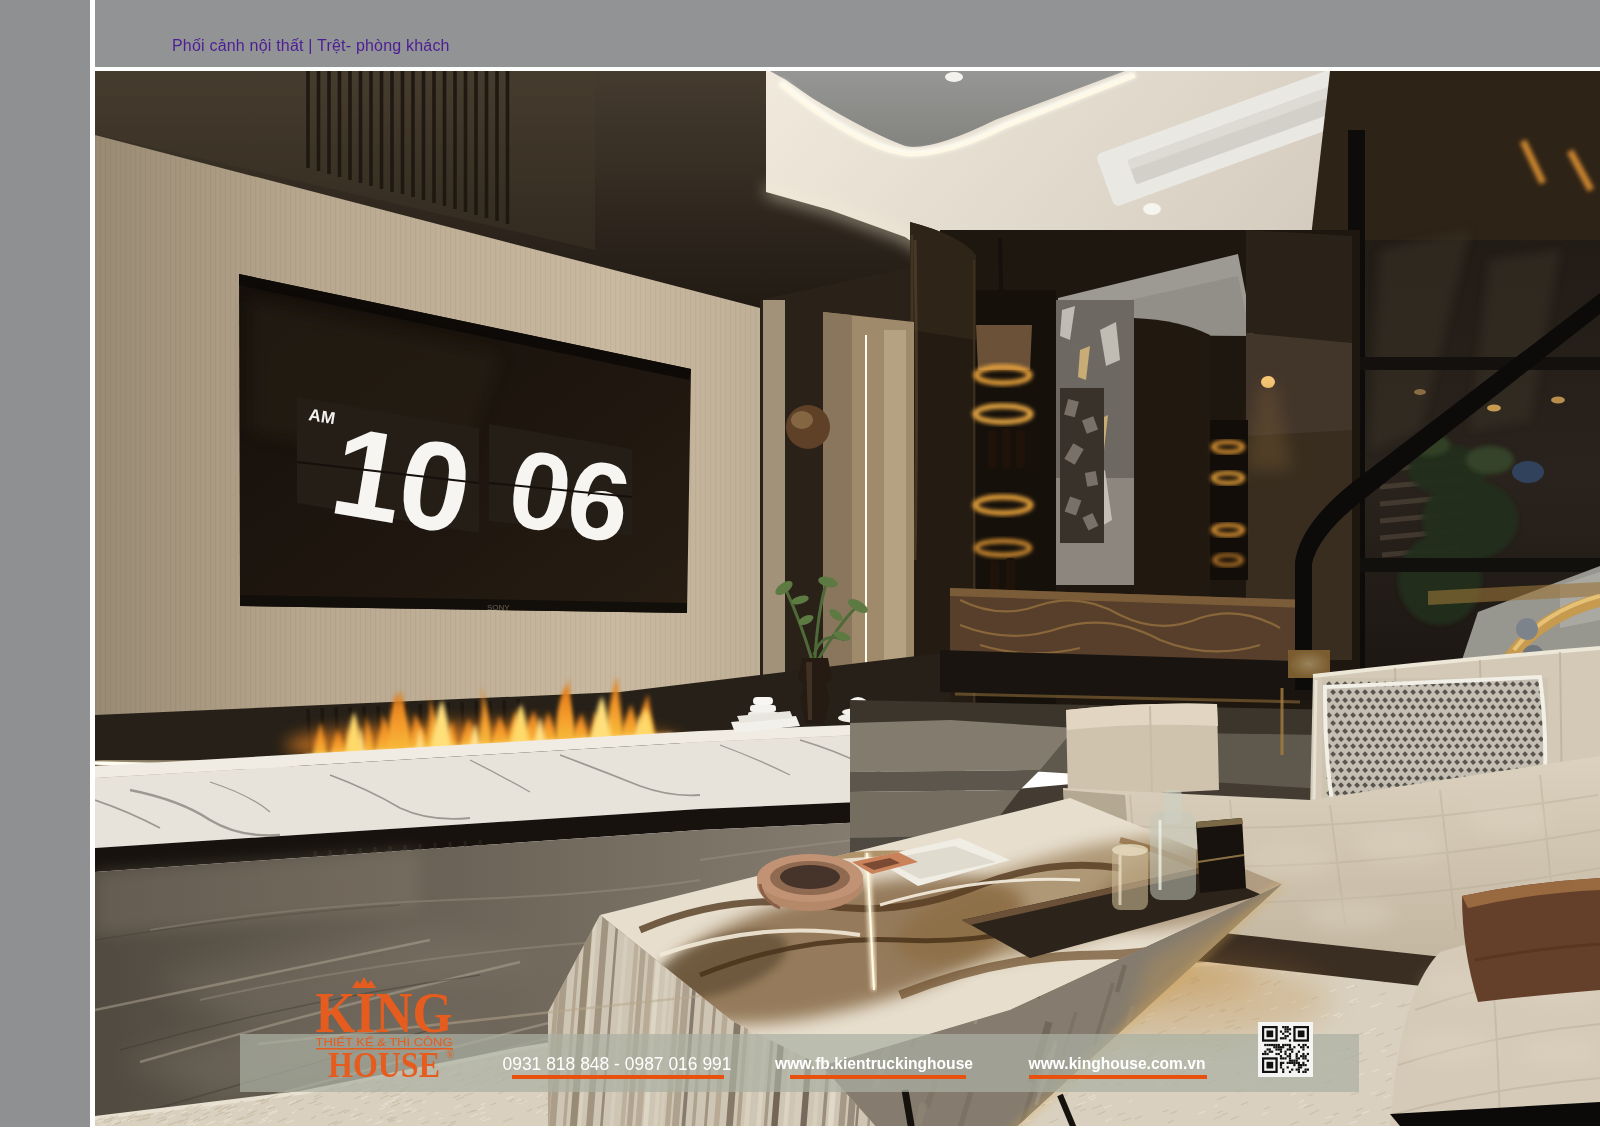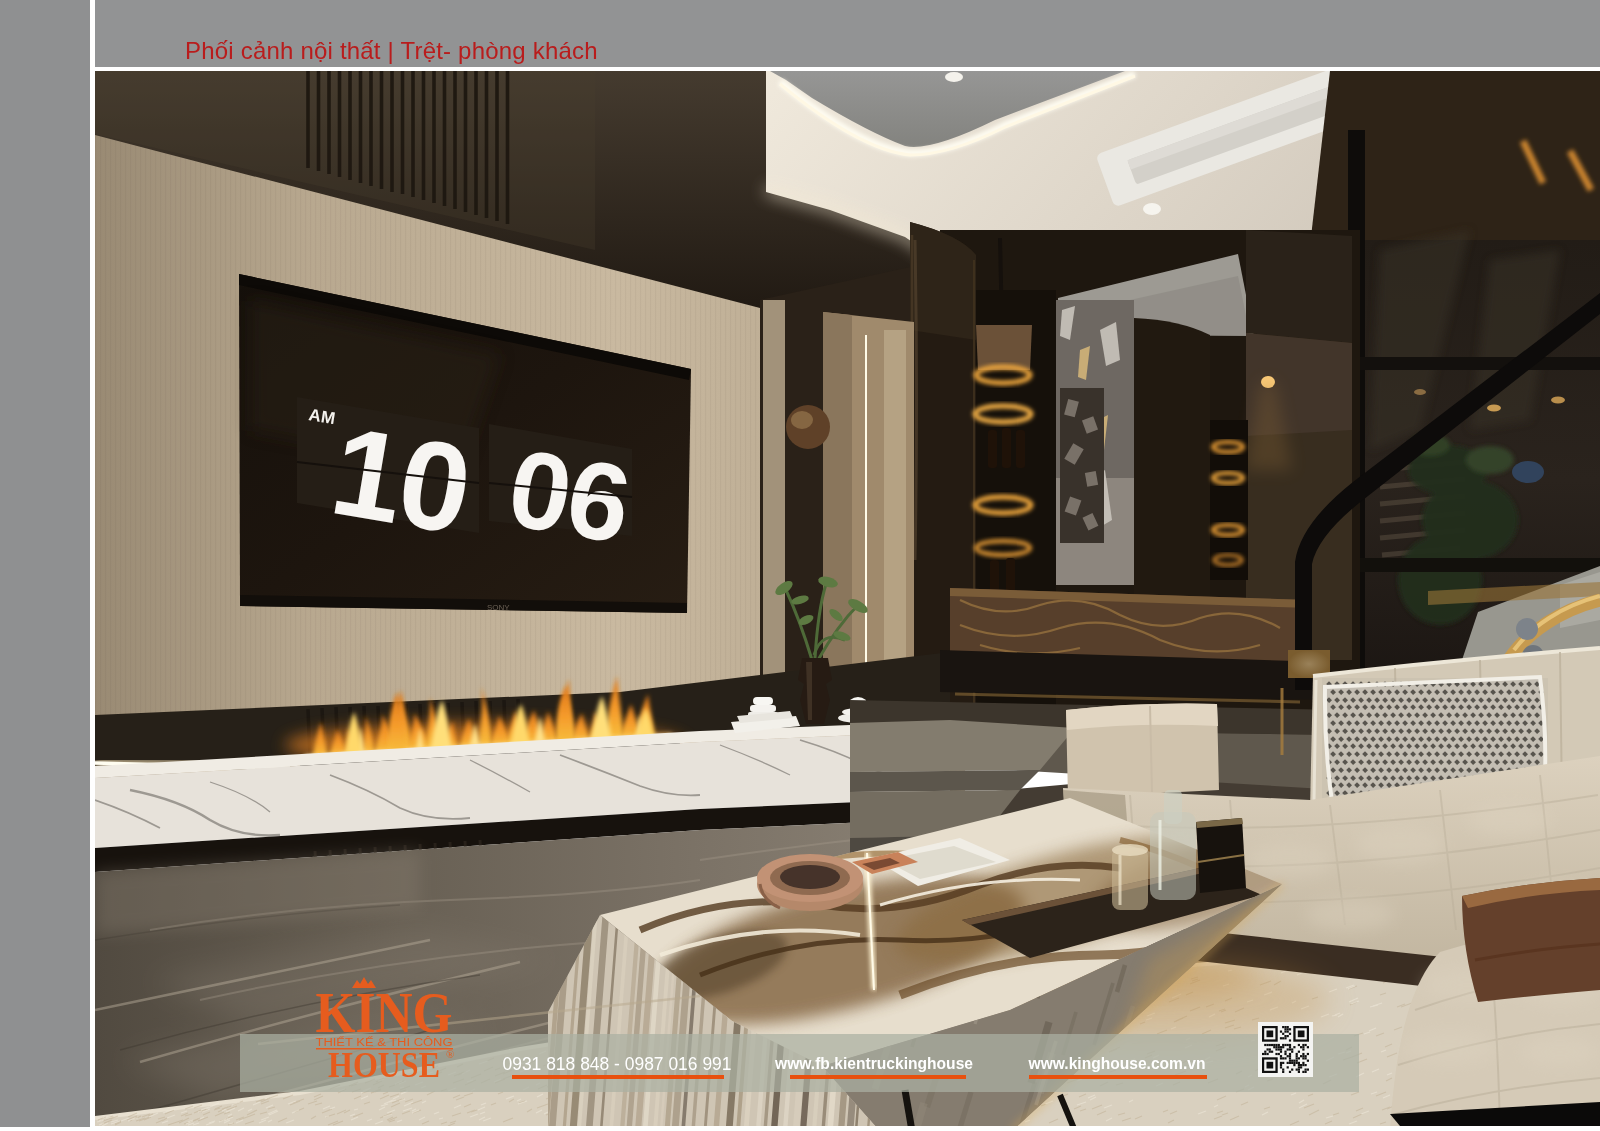--- a/index.html
+++ b/index.html
@@ -7,21 +7,21 @@
 .abs{position:absolute}
 </style>
 </head>
 <body>
 <div id="page">
 
 <div class="abs" style="left:0;top:0;width:90px;height:1127px;background:#8f9091"></div>
 
 <div class="abs" style="left:95px;top:0;width:1505px;height:67px;background:#929394"></div>
 
-<div class="abs" style="left:185px;top:37px;font-size:24px;color:#b91c1c;letter-spacing:0.2px">Phối cảnh nội thất | Trệt- phòng khách</div>
+<div class="abs" style="left:172px;top:37px;font-size:16px;color:#4c1d95;letter-spacing:0.2px">Phối cảnh nội thất | Trệt- phòng khách</div>
 
 <svg class="abs" style="left:0;top:0" width="1600" height="1131" viewBox="0 0 1600 1131">
 <defs>
 <clipPath id="photo">
           <rect x="95" y="71" width="1505" height="1055"></rect>
         </clipPath>
 <linearGradient id="wallG" x1="0" y1="0" x2="1" y2="0">
  <stop offset="0" stop-color="#998a73"></stop>
           <stop offset="0.25" stop-color="#b8a88f"></stop>
           <stop offset="0.6" stop-color="#c9b9a0"></stop>

